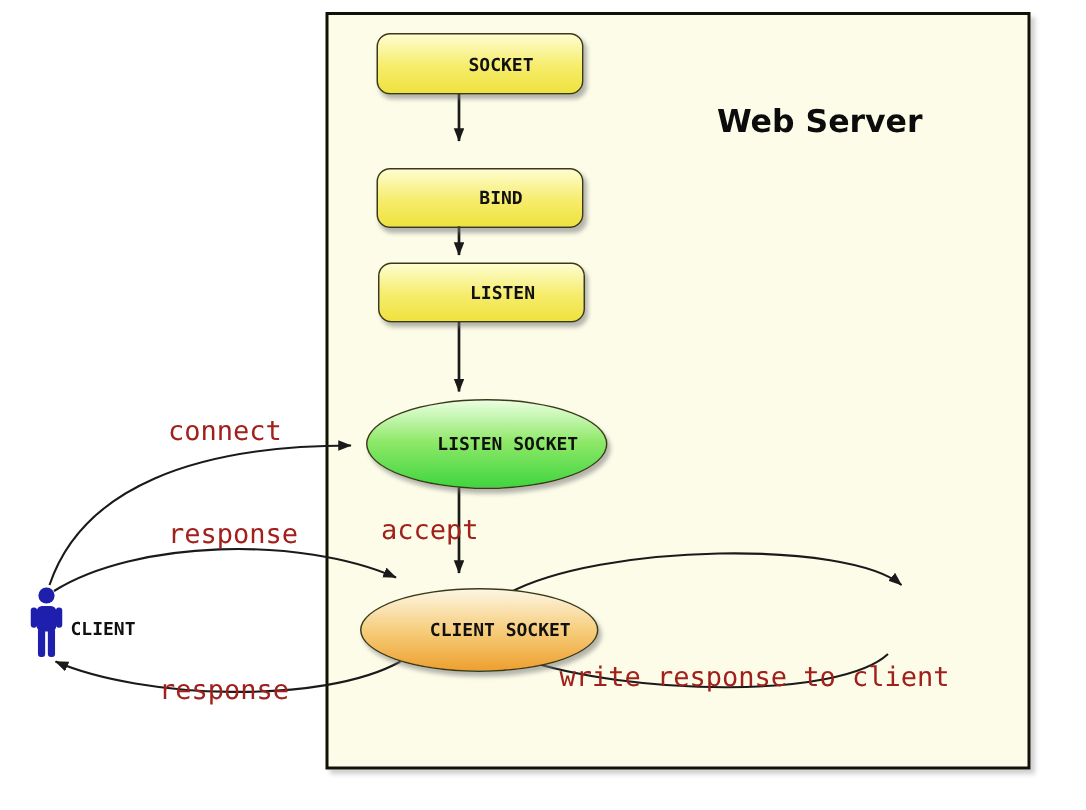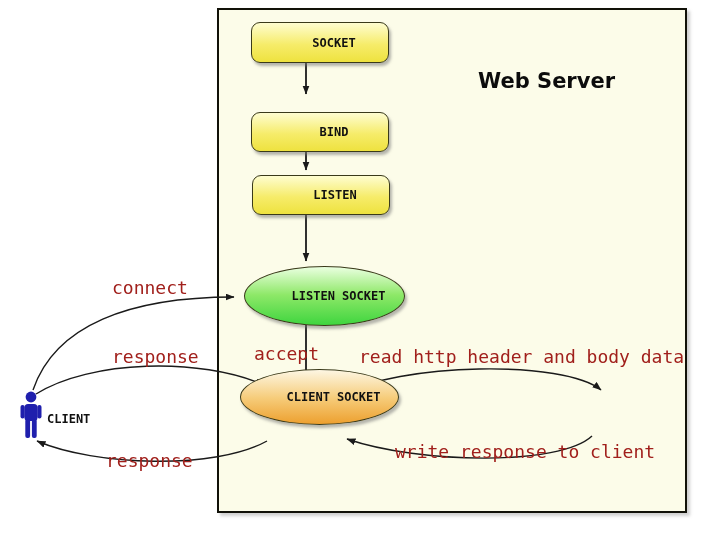--- a/index.html
+++ b/index.html
@@ -116,25 +116,24 @@
   </svg>
 
   <div class="node box" style="left:251px; top:22px; width:108px; height:39px;">SOCKET</div>
 
   <div class="node box" style="left:251px; top:112px; width:108px; height:38px;">BIND</div>
 
   <div class="node box" style="left:252px; top:175px; width:108px; height:38px;">LISTEN</div>
 
   <div class="node ellipse green" style="left:244px; top:266px; width:131px; height:58px;">LISTEN SOCKET</div>
 
-  <div class="node ellipse orange" style="left:240px; top:369px; width:129px; height:54px;">CLIENT SOCKET</div>
+  <div class="node ellipse orange" style="left:240px; top:392px; width:129px; height:54px;">CLIENT SOCKET</div>
 
 
   <div class="edge-label" style="left:112px; top:277px;">connect</div>
   <div class="edge-label" style="left:112px; top:346px;">response</div>
   <div class="edge-label" style="left:106px; top:450px;text-align:center;">response</div>
   <div class="edge-label" style="left:254px; top:343px;">accept</div>
-  <div class="edge-label" style="left:359px; top:346px;">read http header and body data</div>
-  <div class="edge-label" style="left:395px; top:441px;">write response to client</div>
+  <div class="edge-label" style="left:373px; top:441px;">write response to client</div>
 
   <div class="client-label">CLIENT</div>
 
 </div>
 
 </body></html>

